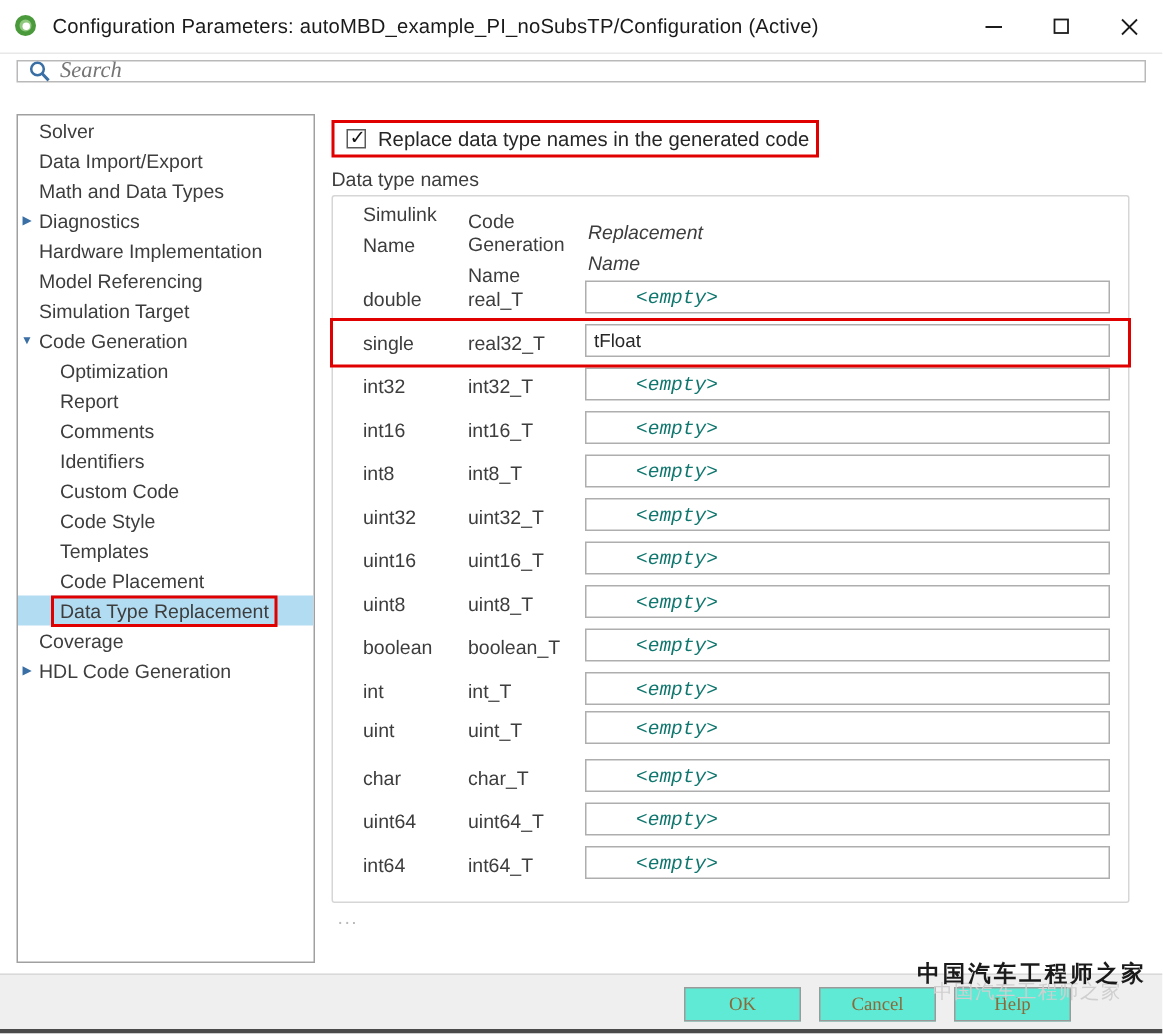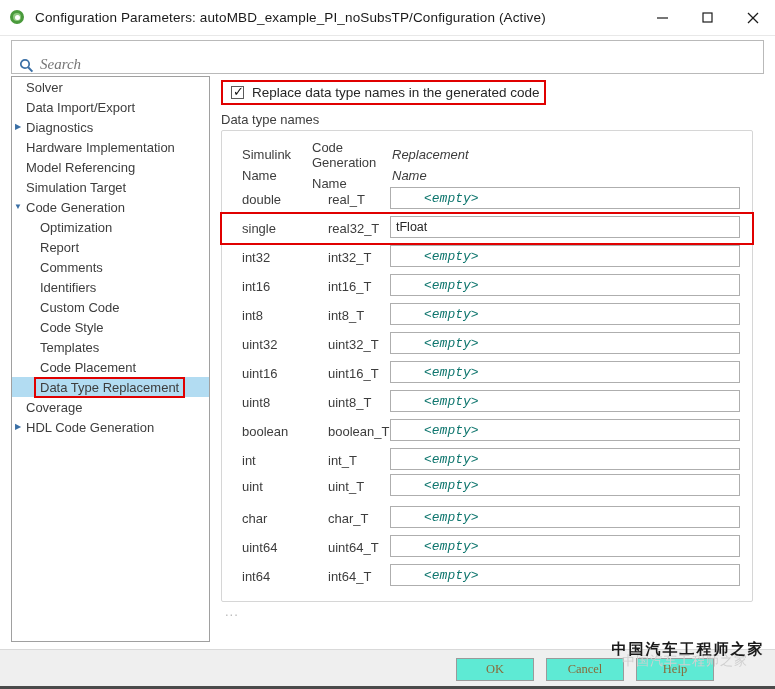--- a/index.html
+++ b/index.html
@@ -39,23 +39,23 @@
     letter-spacing:0.01em;
   }
   .winbtn{
     width:45px;height:34px;display:flex;align-items:center;justify-content:center;
     font-size:14px;color:#1c1c1c;flex:0 0 auto;
   }
   #win-controls{margin-left:auto;display:flex;height:34px;}
   .winbtn svg{display:block;}
   
   #searchbar{
-    position:absolute;left:11px;top:40px;width:753px;height:34px;
+    position:absolute;left:11px;top:40px;width:753px;height:15px;
     border:1px solid #b9b9b9;background:#ffffff;
-    display:flex;align-items:flex-end;box-sizing:border-box;
+    display:flex;align-items:center;box-sizing:border-box;
   }
   #search-icon{margin-left:7px;margin-right:6px;flex:0 0 auto;display:block;}
   #search-input{
     border:0;outline:0;background:transparent;
     font-family:"Liberation Serif", serif;
     font-style:italic;font-size:15px;color:#8c8c8c;
     width:690px;padding:0;
   }
   
   #sidebar{
@@ -111,21 +111,21 @@
     white-space:nowrap;
   }
   .col1{left:20px;} .col2{left:90px;} .col3{left:170px;font-style:italic;}
   .row{
     position:absolute;left:0;width:100%;height:29px;
   }
   .cell-simulink{
     position:absolute;left:20px;top:7px;font-size:13px;color:#3d3d3d;white-space:nowrap;
   }
   .cell-codegen{
-    position:absolute;left:90px;top:7px;font-size:13px;color:#3d3d3d;white-space:nowrap;margin-left:16px;
+    position:absolute;left:90px;top:7px;font-size:13px;color:#3d3d3d;white-space:nowrap;
   }
   .cell-repl{
     position:absolute;left:168px;top:2px;width:350px;height:22px;
     border:1px solid #aeaeae;background:#ffffff;box-sizing:border-box;
     display:flex;align-items:center;
   }
   .cell-repl span{
     padding-left:5px;font-size:12.5px;
   }
   .cell-repl span.empty{
@@ -225,20 +225,24 @@
 <div id="sidebar">
     <div class="tree-item lvl0">
       <span class="arrow"></span>
       <span class="lbl">Solver</span>
     </div>
     <div class="tree-item lvl0">
       <span class="arrow"></span>
       <span class="lbl">Data Import/Export</span>
     </div>
     <div class="tree-item lvl0">
+      <span class="arrow"></span>
+      <span class="lbl">Math and Data Types</span>
+    </div>
+    <div class="tree-item lvl0">
       <span class="arrow">▶</span>
       <span class="lbl">Diagnostics</span>
     </div>
     <div class="tree-item lvl0">
       <span class="arrow"></span>
       <span class="lbl">Hardware Implementation</span>
     </div>
     <div class="tree-item lvl0">
       <span class="arrow"></span>
       <span class="lbl">Model Referencing</span>
@@ -294,21 +298,21 @@
     <div id="chk-box">
       <span class="tick">✓</span>
     </div>
     <div id="chk-label">Replace data type names in the generated code</div>
   </div>
 
   <div id="group-label">Data type names</div>
 
   <div id="table-panel">
     <div id="thead">
-      <div class="th col1" style="top:16px;">
+      <div class="th col1" style="top:4px;">
         <span>Simulink</span><br>
         <span style="position:relative;top:6px;">Name</span>
       </div>
       <div class="th col2" style="top:9px;width:72px;white-space:normal;">
         <span>Code Generation</span><br>
         <span style="position:relative;top:6px;">Name</span>
       </div>
       <div class="th col3" style="top:16px;">
         <span>Replacement</span><br>
         <span style="position:relative;top:6px;">Name</span>

